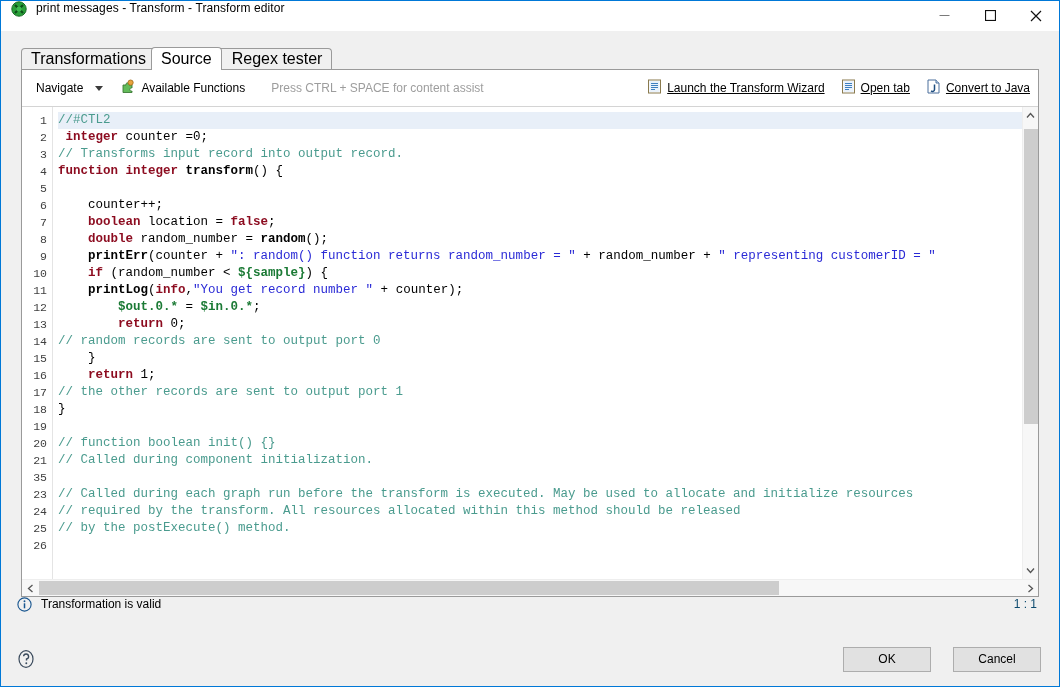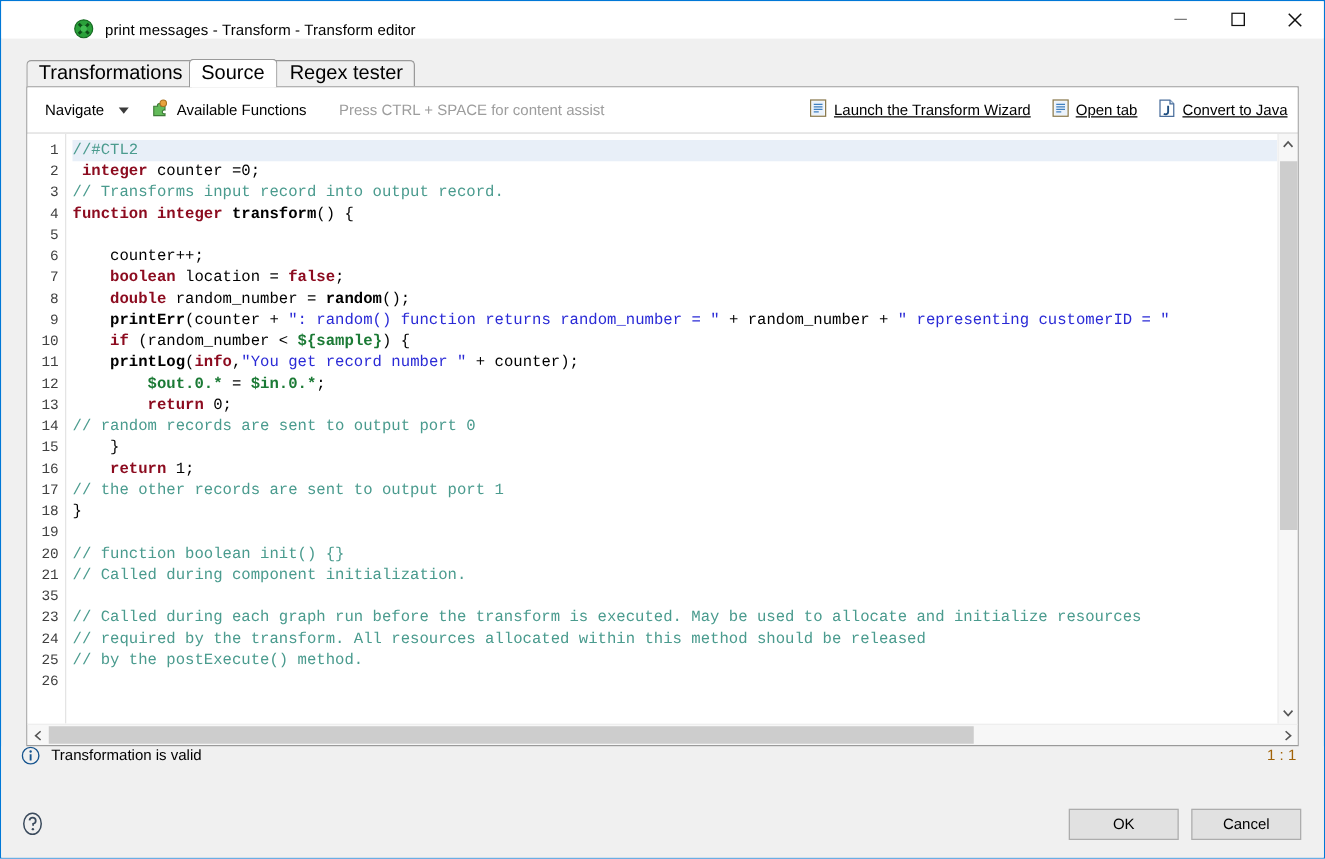--- a/index.html
+++ b/index.html
@@ -19,24 +19,23 @@
     background: #f0f0f0;
     display: flex;
     flex-direction: column;
   }
 
   
   #titlebar {
     height: 30px;
     background: #ffffff;
     display: flex;
-    align-items: flex-end;
-    flex: none;
-    position: relative;
-    padding-left: 48px;
+    align-items: flex-start;
+    flex: none;
+    position: relative;
   }
   #title-icon {
     width: 16px; height: 16px;
     margin-left: 10px; margin-right: 9px;
     flex: none;
   }
   #title-text {
     font-size: 12px;
     color: #000000;
     white-space: nowrap;
@@ -248,35 +247,35 @@
     align-items: flex-start;
     padding: 0 22px 0 16px;
     background: #f0f0f0;
   }
   #status-text {
     font-size: 12px; color: #000000;
     margin-left: 9px;
   }
   #status-pos {
     margin-left: auto;
-    font-size: 12px; color: #a16207;
+    font-size: 12px; color: #0c4a6e;
   }
 
   
   #footer {
     height: 55px;
     flex: none;
     background: #f0f0f0;
     display: flex;
     align-items: center;
     padding: 0 18px 0 14px;
     border-top: 1px solid #f0f0f0;
   }
   #help-btn { width: 22px; height: 22px; cursor: default; }
-  #footer-buttons { margin-left: auto; display: flex; gap: 10px; }
+  #footer-buttons { margin-left: auto; display: flex; gap: 22px; }
   .dlg-btn {
     width: 88px; height: 25px;
     background: #e1e1e1;
     border: 1px solid #adadad;
     font-family: "Liberation Sans", sans-serif;
     font-size: 12px;
     color: #000000;
     cursor: default;
     display: flex; align-items: center; justify-content: center;
   }

